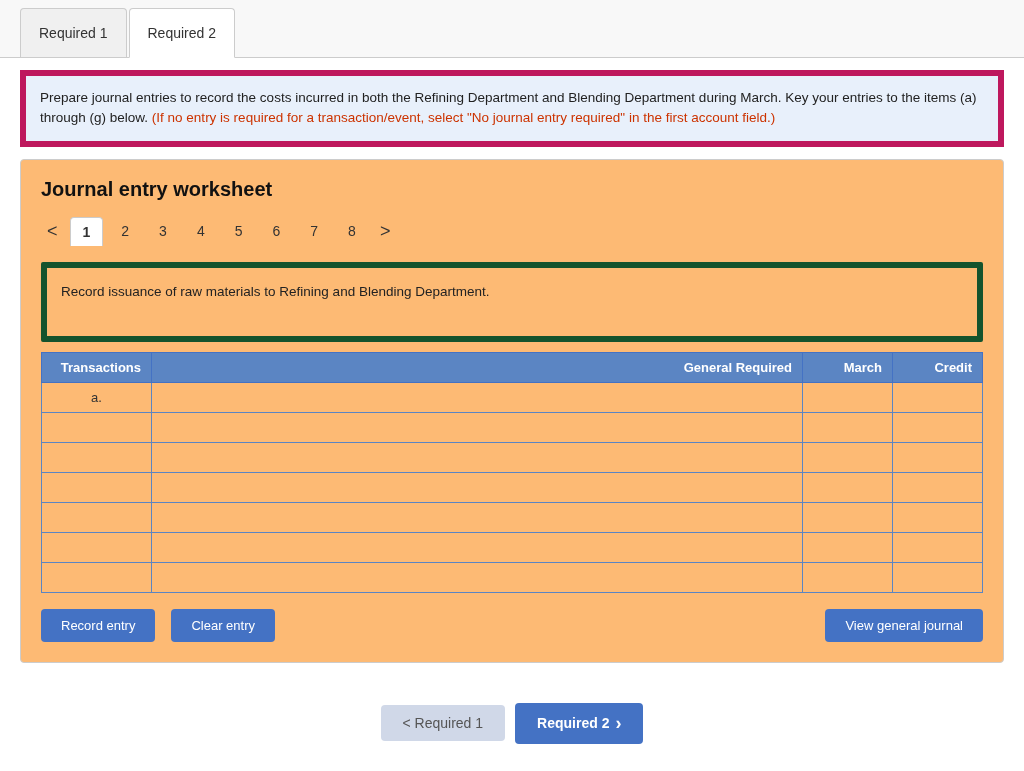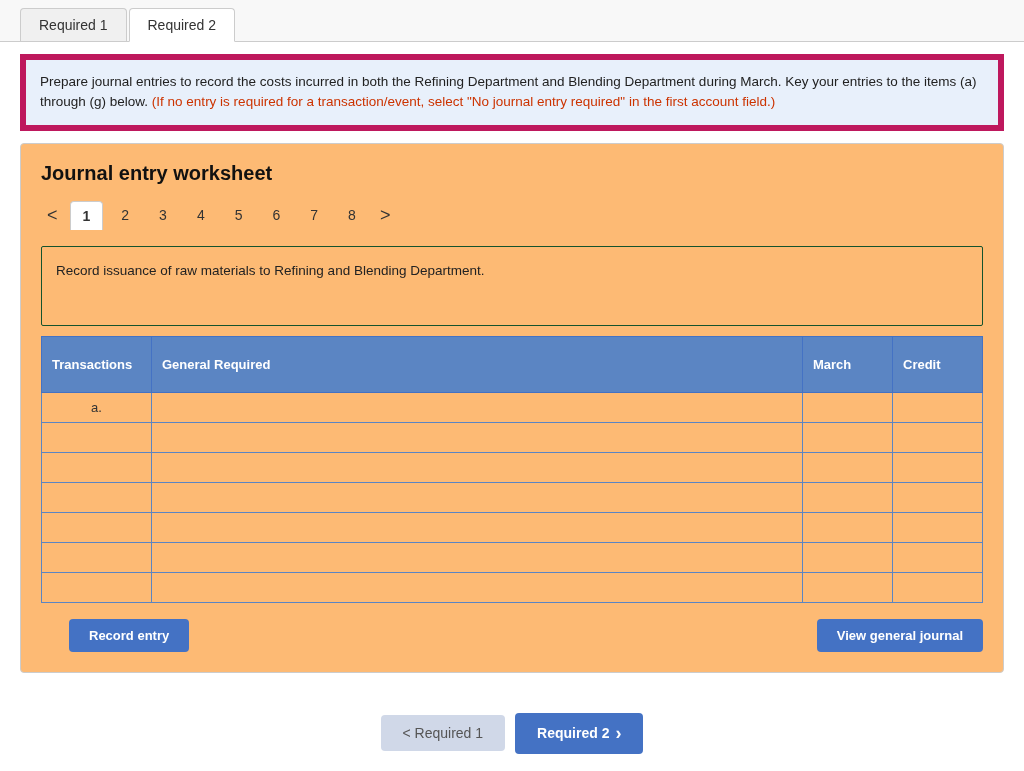--- a/index.html
+++ b/index.html
@@ -20,21 +20,21 @@
 
     
     .tabs-bar {
       display: flex;
       border-bottom: 1px solid #ccc;
       background: #f8f8f8;
       padding-top: 8px;
       padding-left: 20px;
     }
     .tab {
-      padding: 8px 18px;
+      padding: 16px 18px;
       border: 1px solid #ccc;
       border-bottom: none;
       border-radius: 4px 4px 0 0;
       cursor: pointer;
       background: #f0f0f0;
       font-size: 14px;
       color: #333;
       margin-right: 2px;
     }
     .tab.active {
@@ -120,21 +120,21 @@
       background: #fff;
       font-weight: bold;
     }
     .page-num:not(.active) {
       border: none;
       background: transparent;
     }
 
     
     .description-box {
-      border: 1px solid #14532d;
+      border: 6px solid #14532d;
       padding: 14px;
       margin-bottom: 10px;
       min-height: 80px;
       border-radius: 2px;
       font-size: 13.5px;
       color: #222;
       line-height: 1.5;
     }
 
     .note-text {
@@ -145,22 +145,22 @@
 
     
     .journal-table {
       width: 100%;
       border-collapse: collapse;
       margin-bottom: 16px;
     }
     .journal-table thead tr th {
       background: #5b85c3;
       color: #fff;
-      text-align: left;
-      padding: 20px 10px;
+      text-align: right;
+      padding: 7px 10px;
       border: 1px solid #4472c4;
       font-size: 13px;
       font-weight: bold;
     }
     .journal-table thead tr th:first-child {
       width: 110px;
     }
     .journal-table thead tr th:last-child {
       width: 90px;
     }
@@ -200,22 +200,21 @@
     }
 
     .btn-medium-blue {
       background: #4472c4;
       color: #fff;
       border: none;
       padding: 9px 20px;
       border-radius: 4px;
       cursor: pointer;
       font-size: 13px;
-      font-weight: bold;
-      margin-left: 28px;
+      font-weight: normal;
     }
 
     
     .footer-nav {
       display: flex;
       justify-content: center;
       gap: 10px;
       padding: 20px 0 30px 0;
       align-items: center;
     }
@@ -334,20 +333,21 @@
           <td></td>
           <td><input type="text" style=""></td>
           <td><input type="text" style=""></td>
           <td><input type="text" style=""></td>
         </tr>
       </tbody>
     </table>
 
     <div class="bottom-buttons">
       <button class="btn-medium-blue">Record entry</button>
+      <button class="btn-medium-blue">Clear entry</button>
       <button class="btn-medium-blue" style="margin-left:auto;">View general journal</button>
     </div>
   </div>
 
   <div class="footer-nav">
     <button class="footer-btn-prev">&lt; Required 1</button>
     <button class="footer-btn-next">
       <span>Required 2</span>
       <span class="arrow-right"></span>
     </button>

